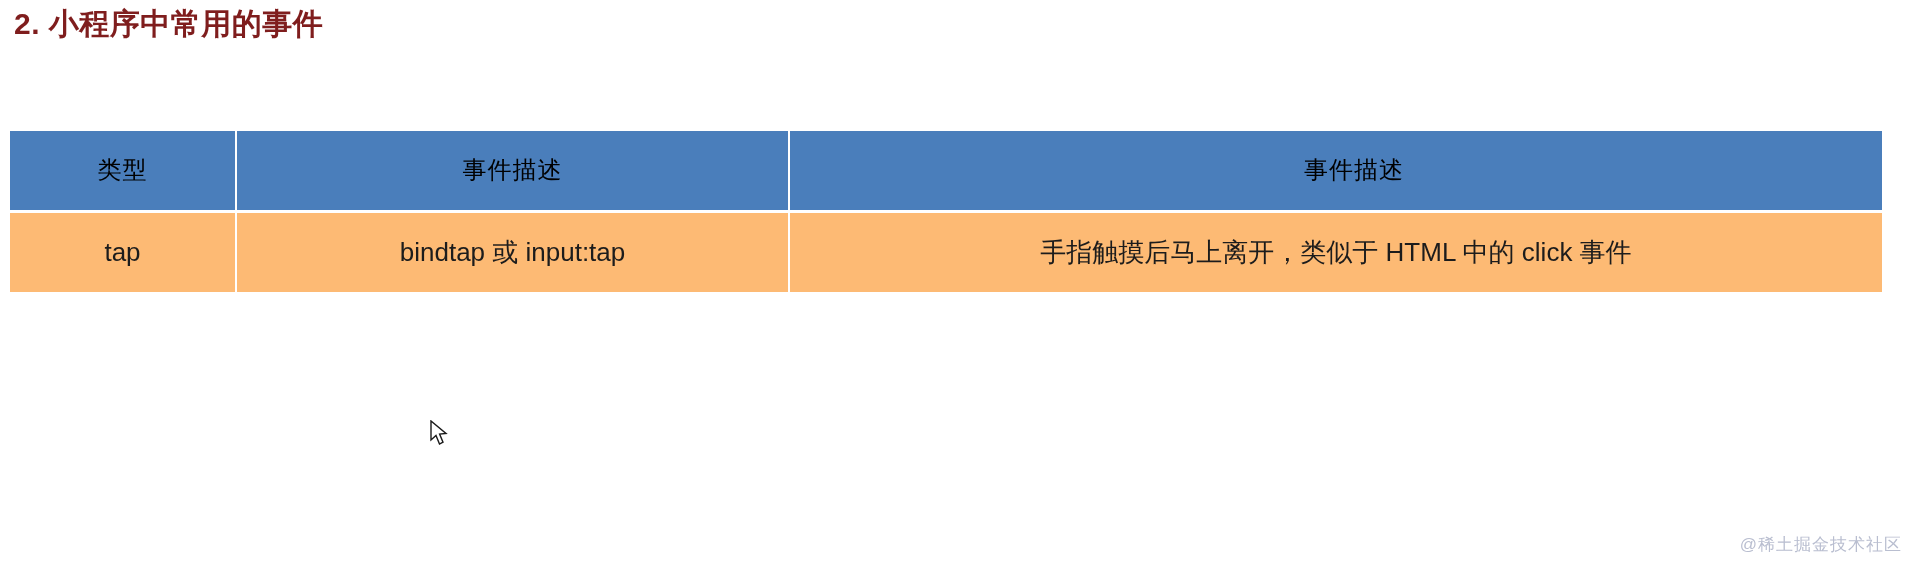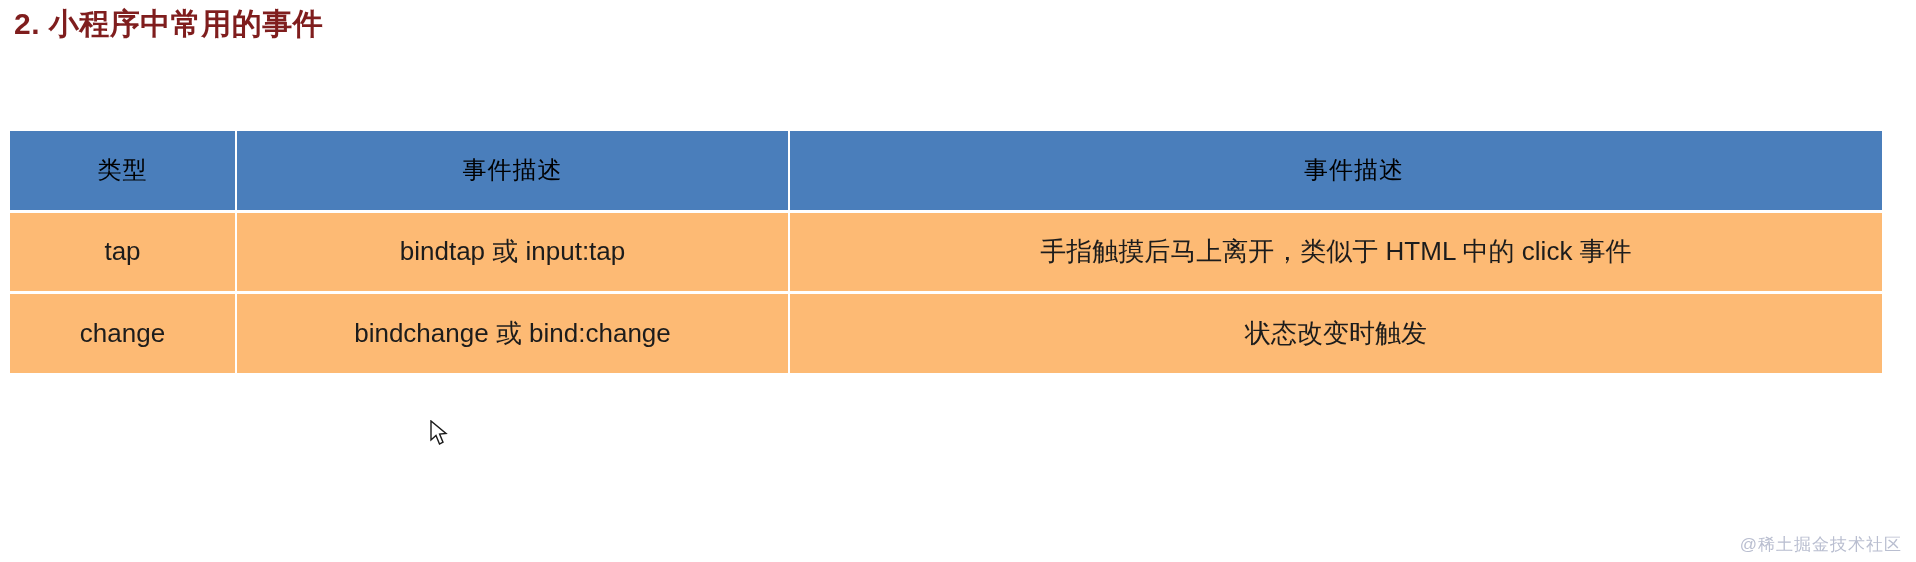--- a/index.html
+++ b/index.html
@@ -100,25 +100,20 @@
       <th>事件描述</th>
       <th>事件描述</th>
     </tr>
   </thead>
   <tbody>
     <tr class="row-dark">
       <td class="cell-type">tap</td>
       <td class="cell-bind">bindtap 或 input:tap</td>
       <td class="cell-desc">手指触摸后马上离开，类似于 HTML 中的 click 事件</td>
     </tr>
-    <tr class="row-dark">
-      <td class="cell-type">change</td>
-      <td class="cell-bind">bindchange 或 bind:change</td>
-      <td class="cell-desc">状态改变时触发</td>
-    </tr>
   </tbody>
 </table>
 
 <div id="cursor">
   <svg width="20" height="28" viewBox="0 0 20 28">
     <polygon points="1,1 1,20 6,15.5 9.5,24 13,22.2 9.6,14 16,13.5" fill="#ffffff" stroke="#1a1a1a" stroke-width="1.4"></polygon>
   </svg>
 </div>
 
 <div id="watermark">@稀土掘金技术社区</div>

